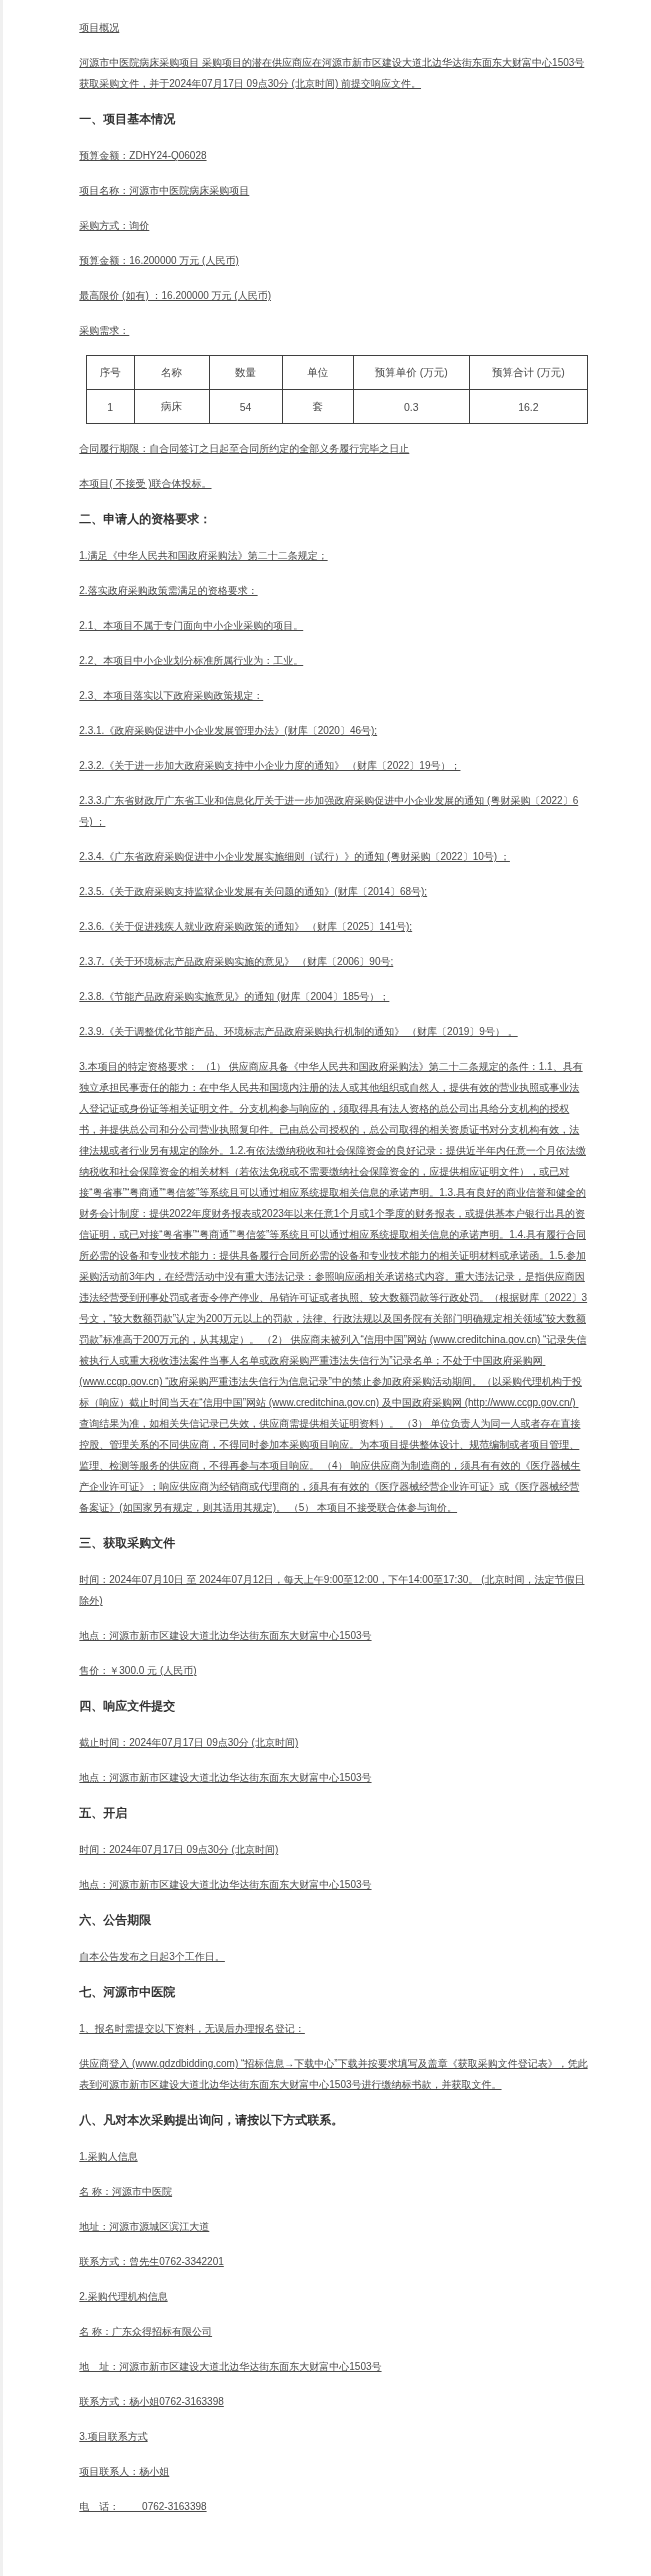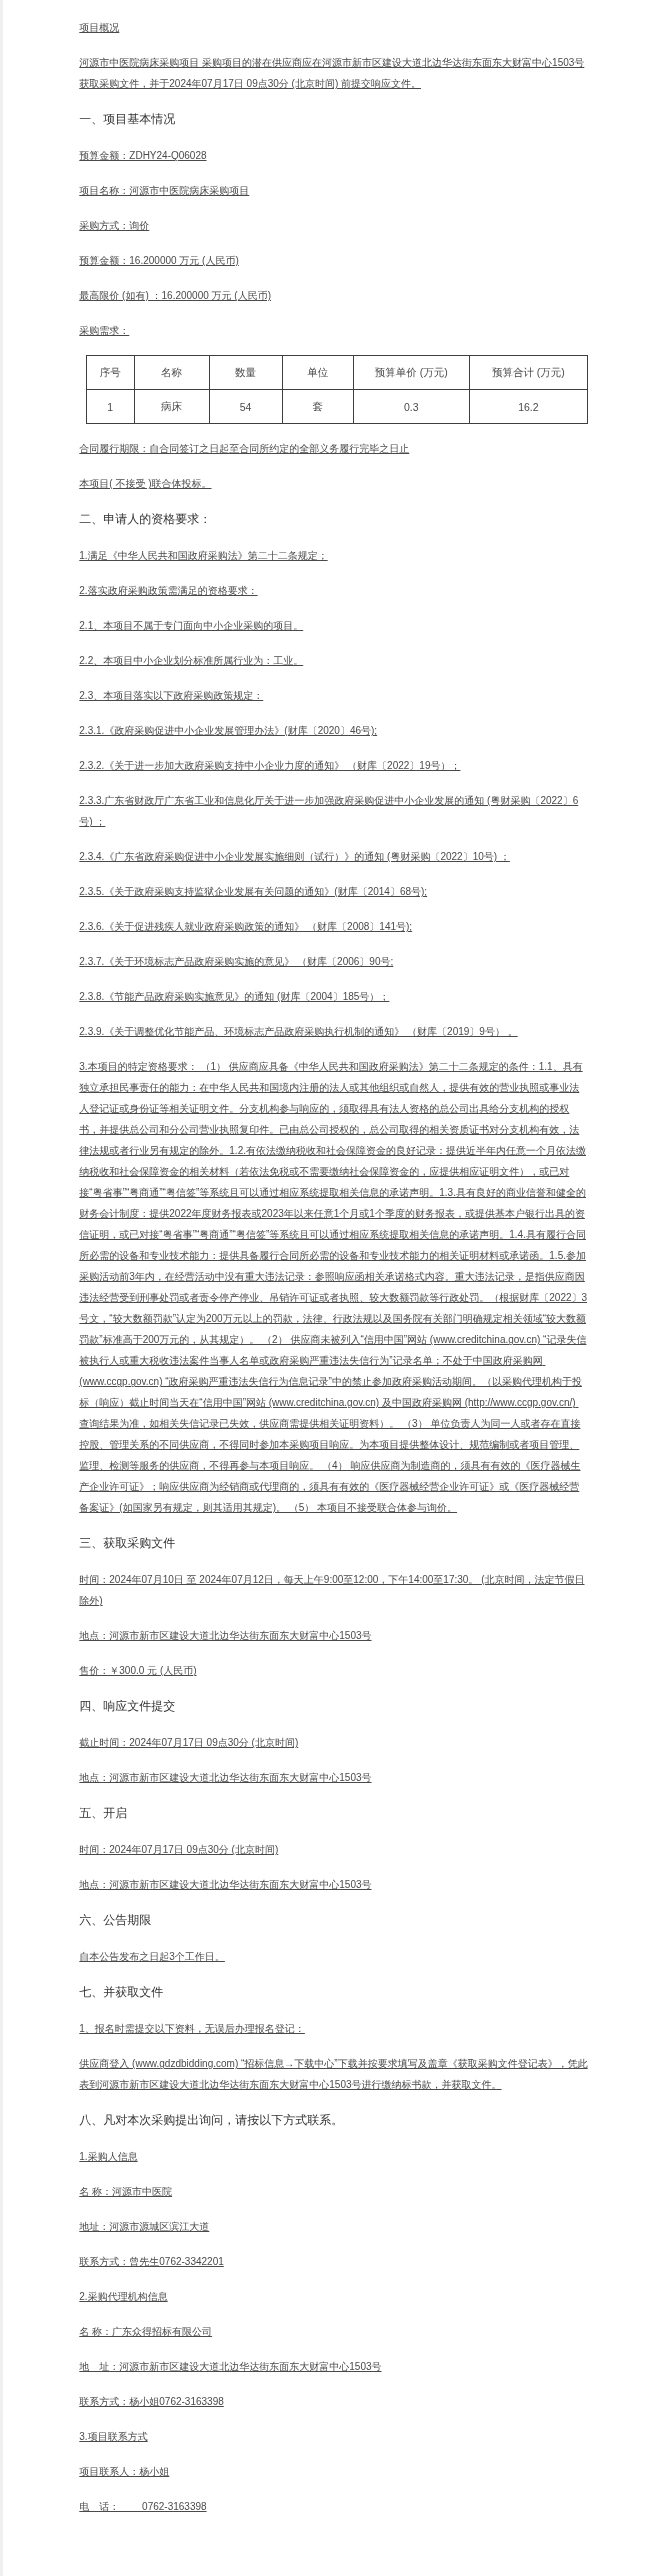--- a/index.html
+++ b/index.html
@@ -32,21 +32,21 @@
     margin: 14px 0;
     color: #4a4a4a;
     white-space: pre-wrap;
     word-break: break-word;
     text-decoration: underline;
   }
   .sec {
     font-size: 12px;
     line-height: 21px;
     margin: 15px 0;
-    font-weight: normal;
+    font-weight: bold;
     color: #333333;
     white-space: pre-wrap;
   }
   table.demand {
     border-collapse: collapse;
     margin: 14px 0 14px 6.6px;
     table-layout: fixed;
   }
   table.demand th, table.demand td {
     border: 0.7px solid #3f3f3f;
@@ -112,38 +112,38 @@
         <p class="para">1.满足《中华人民共和国政府采购法》第二十二条规定；</p>
         <p class="para">2.落实政府采购政策需满足的资格要求：</p>
         <p class="para">2.1、本项目不属于专门面向中小企业采购的项目。</p>
         <p class="para">2.2、本项目中小企业划分标准所属行业为：工业。</p>
         <p class="para">2.3、本项目落实以下政府采购政策规定：</p>
         <p class="para">2.3.1.《政府采购促进中小企业发展管理办法》(财库〔2020〕46号);</p>
         <p class="para">2.3.2.《关于进一步加大政府采购支持中小企业力度的通知》 （财库〔2022〕19号）；</p>
         <p class="para">2.3.3.广东省财政厅广东省工业和信息化厅关于进一步加强政府采购促进中小企业发展的通知 (粤财采购〔2022〕6号) ；</p>
         <p class="para">2.3.4.《广东省政府采购促进中小企业发展实施细则（试行）》的通知 (粤财采购〔2022〕10号) ；</p>
         <p class="para">2.3.5.《关于政府采购支持监狱企业发展有关问题的通知》(财库〔2014〕68号);</p>
-        <p class="para">2.3.6.《关于促进残疾人就业政府采购政策的通知》 （财库〔2008〕141号);</p>
+        <p class="para">2.3.6.《关于促进残疾人就业政府采购政策的通知》 （财库〔2025〕141号);</p>
         <p class="para">2.3.7.《关于环境标志产品政府采购实施的意见》 （财库〔2006〕90号;</p>
         <p class="para">2.3.8.《节能产品政府采购实施意见》的通知 (财库〔2004〕185号）；</p>
         <p class="para">2.3.9.《关于调整优化节能产品、环境标志产品政府采购执行机制的通知》 （财库〔2019〕9号） 。</p>
         <p class="para">3.本项目的特定资格要求： （1） 供应商应具备《中华人民共和国政府采购法》第二十二条规定的条件：1.1、具有独立承担民事责任的能力：在中华人民共和国境内注册的法人或其他组织或自然人，提供有效的营业执照或事业法人登记证或身份证等相关证明文件。分支机构参与响应的，须取得具有法人资格的总公司出具给分支机构的授权书，并提供总公司和分公司营业执照复印件。已由总公司授权的，总公司取得的相关资质证书对分支机构有效，法律法规或者行业另有规定的除外。1.2.有依法缴纳税收和社会保障资金的良好记录：提供近半年内任意一个月依法缴纳税收和社会保障资金的相关材料（若依法免税或不需要缴纳社会保障资金的，应提供相应证明文件），或已对接“粤省事”“粤商通”“粤信签”等系统且可以通过相应系统提取相关信息的承诺声明。1.3.具有良好的商业信誉和健全的财务会计制度：提供2022年度财务报表或2023年以来任意1个月或1个季度的财务报表，或提供基本户银行出具的资信证明，或已对接“粤省事”“粤商通”“粤信签”等系统且可以通过相应系统提取相关信息的承诺声明。1.4.具有履行合同所必需的设备和专业技术能力：提供具备履行合同所必需的设备和专业技术能力的相关证明材料或承诺函。1.5.参加采购活动前3年内，在经营活动中没有重大违法记录：参照响应函相关承诺格式内容。重大违法记录，是指供应商因违法经营受到刑事处罚或者责令停产停业、吊销许可证或者执照、较大数额罚款等行政处罚。（根据财库〔2022〕3号文，“较大数额罚款”认定为200万元以上的罚款，法律、行政法规以及国务院有关部门明确规定相关领域“较大数额罚款”标准高于200万元的，从其规定）。 （2） 供应商未被列入“信用中国”网站 (www.creditchina.gov.cn) “记录失信被执行人或重大税收违法案件当事人名单或政府采购严重违法失信行为”记录名单；不处于中国政府采购网 (www.ccgp.gov.cn) “政府采购严重违法失信行为信息记录”中的禁止参加政府采购活动期间。（以采购代理机构于投标（响应）截止时间当天在“信用中国”网站 (www.creditchina.gov.cn) 及中国政府采购网 (http://www.ccgp.gov.cn/) 查询结果为准，如相关失信记录已失效，供应商需提供相关证明资料）。 （3） 单位负责人为同一人或者存在直接控股、管理关系的不同供应商，不得同时参加本采购项目响应。为本项目提供整体设计、规范编制或者项目管理、监理、检测等服务的供应商，不得再参与本项目响应。 （4） 响应供应商为制造商的，须具有有效的《医疗器械生产企业许可证》；响应供应商为经销商或代理商的，须具有有效的《医疗器械经营企业许可证》或《医疗器械经营备案证》(如国家另有规定，则其适用其规定)。 （5） 本项目不接受联合体参与询价。</p>
         <h3 class="sec">三、获取采购文件</h3>
         <p class="para">时间：2024年07月10日 至 2024年07月12日，每天上午9:00至12:00，下午14:00至17:30。 (北京时间，法定节假日除外)</p>
         <p class="para">地点：河源市新市区建设大道北边华达街东面东大财富中心1503号</p>
         <p class="para">售价：￥300.0 元 (人民币)</p>
         <h3 class="sec">四、响应文件提交</h3>
         <p class="para">截止时间：2024年07月17日 09点30分 (北京时间)</p>
         <p class="para">地点：河源市新市区建设大道北边华达街东面东大财富中心1503号</p>
         <h3 class="sec">五、开启</h3>
         <p class="para">时间：2024年07月17日 09点30分 (北京时间)</p>
         <p class="para">地点：河源市新市区建设大道北边华达街东面东大财富中心1503号</p>
         <h3 class="sec">六、公告期限</h3>
         <p class="para">自本公告发布之日起3个工作日。</p>
-        <h3 class="sec">七、并获取文件</h3>
+        <h3 class="sec">七、河源市中医院</h3>
         <p class="para">1、报名时需提交以下资料，无误后办理报名登记：</p>
         <p class="para">供应商登入 (www.gdzdbidding.com) “招标信息→下载中心”下载并按要求填写及盖章《获取采购文件登记表》，凭此表到河源市新市区建设大道北边华达街东面东大财富中心1503号进行缴纳标书款，并获取文件。</p>
         <h3 class="sec">八、凡对本次采购提出询问，请按以下方式联系。</h3>
         <p class="para">1.采购人信息</p>
         <p class="para">名 称：河源市中医院</p>
         <p class="para">地址：河源市源城区滨江大道</p>
         <p class="para">联系方式：曾先生0762-3342201</p>
         <p class="para">2.采购代理机构信息</p>
         <p class="para">名 称：广东众得招标有限公司</p>
         <p class="para">地　址：河源市新市区建设大道北边华达街东面东大财富中心1503号</p>

